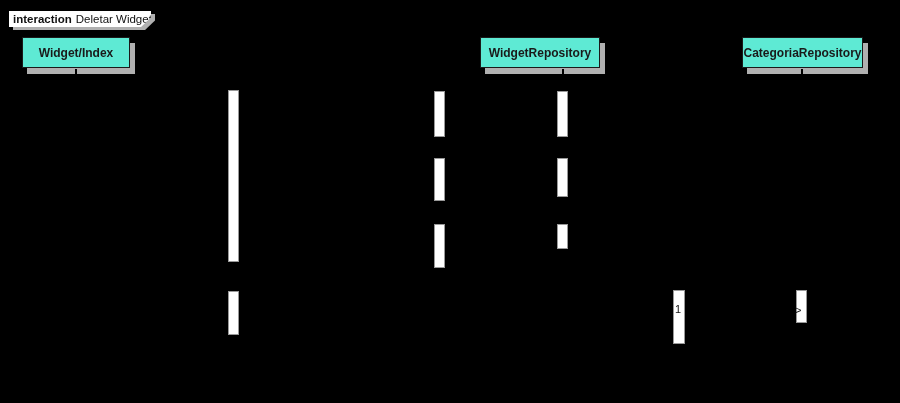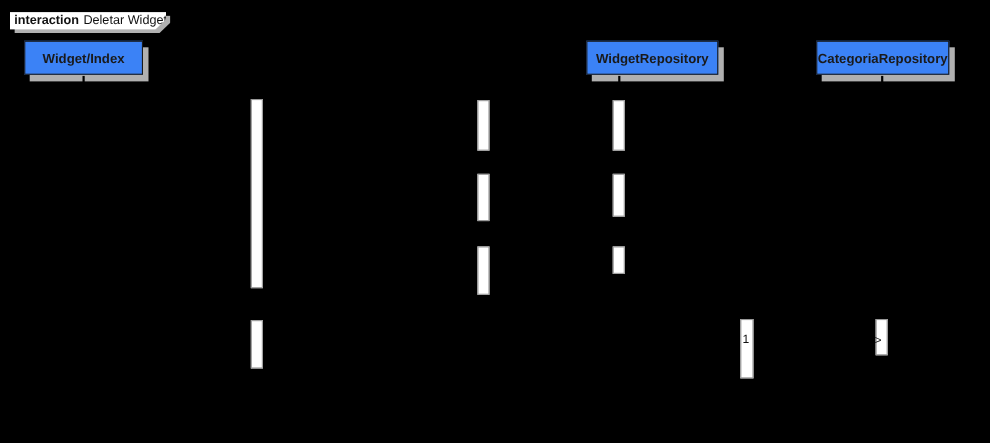--- a/index.html
+++ b/index.html
@@ -14,21 +14,21 @@
   }
   .tab{
     position:absolute;left:9px;top:11px;width:142px;height:16px;background:#ffffff;
     clip-path:polygon(0 0,100% 0,100% 40%,93% 100%,0 100%);
     font-size:11.5px;line-height:16px;color:#111;padding-left:4px;box-sizing:border-box;
     white-space:nowrap;
   }
   .tab .kw{font-weight:bold;margin-right:4px;}
   
   .head{
-    position:absolute;top:37px;height:31px;background:#3b82f6;border:1.5px solid #1a1a1a;
+    position:absolute;top:37px;height:31px;background:#5eead4;border:1.5px solid #1a1a1a;
     box-sizing:border-box;box-shadow:5px 6px 0 #b0b0b0;
     display:flex;align-items:center;justify-content:center;
     font-weight:bold;font-size:12px;color:#1a1a1a;white-space:nowrap;overflow:hidden;
   }
   
   .tick{position:absolute;top:69px;width:2px;height:6px;background:#000;}
   
   .bar{
     position:absolute;background:#ffffff;border:1px solid #999;box-sizing:border-box;
   }
@@ -44,21 +44,21 @@
 <div id="canvas">
 
   <div class="tab-shadow"></div>
   <div class="tab">
     <span class="kw">interaction</span><span>Deletar Widget</span>
   </div>
 
   <div class="head" style="left:22px;width:108px">
       <span>Widget/Index</span>
     </div>
-  <div class="head" style="left:533px;width:120px">
+  <div class="head" style="left:480px;width:120px">
       <span>WidgetRepository</span>
     </div>
   <div class="head" style="left:742px;width:121px">
       <span>CategoriaRepository</span>
     </div>
 
   <div class="tick" style="left:75px"></div>
   <div class="tick" style="left:235px"></div>
   <div class="tick" style="left:438px"></div>
   <div class="tick" style="left:562px"></div>

